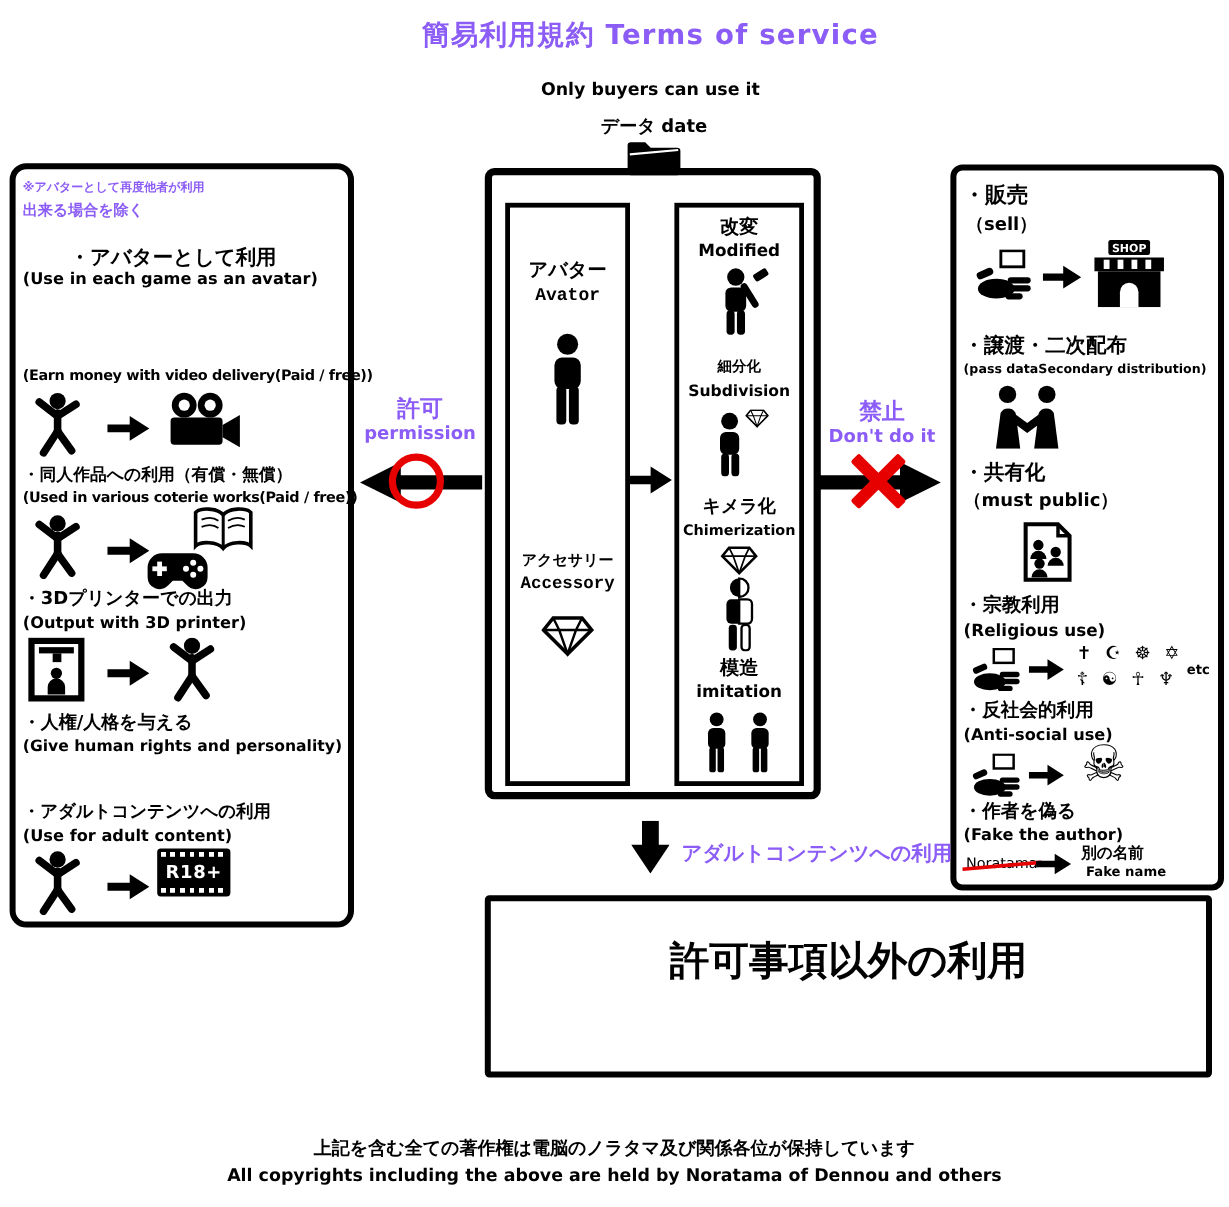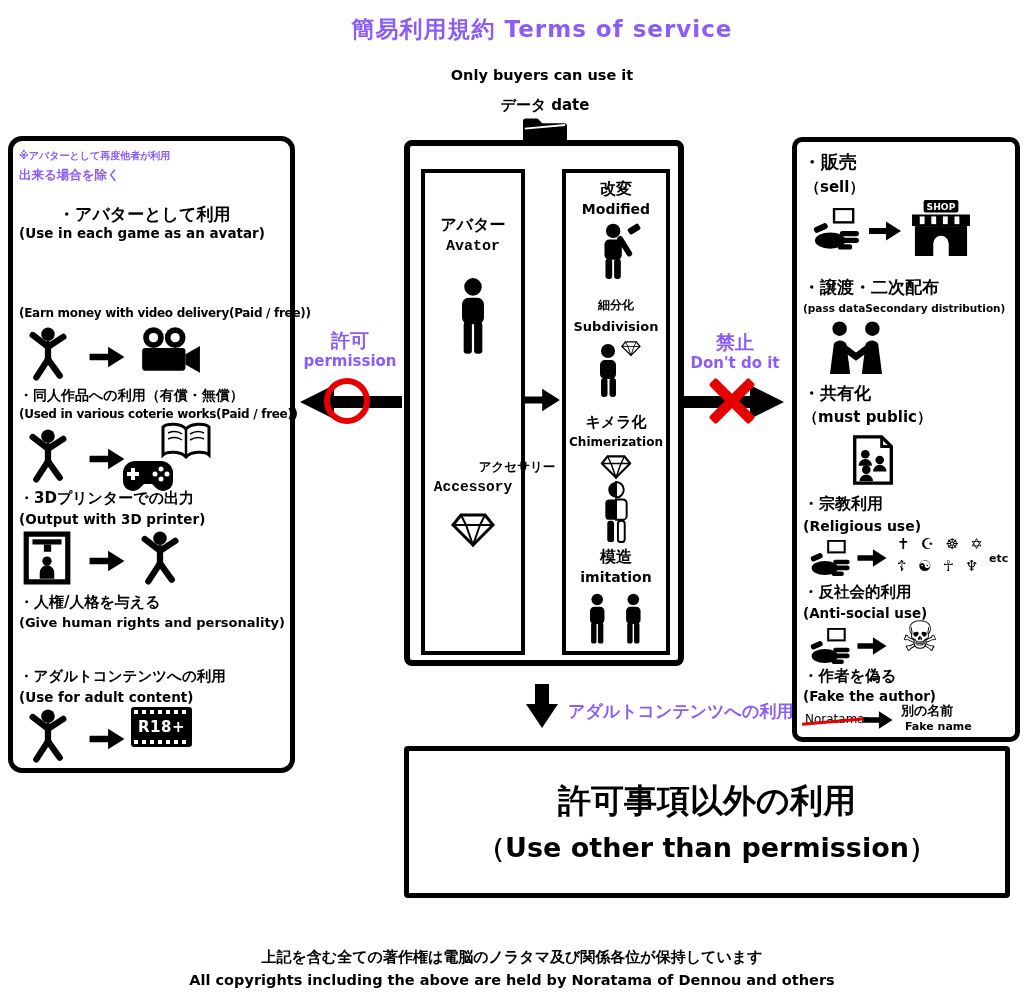--- a/index.html
+++ b/index.html
@@ -80,21 +80,21 @@
   </svg>
 
   <div class="abs" style="left:404px;top:140px;width:268px;height:514px;border:6px solid #000;border-radius:8px;"></div>
 
   <div class="abs" style="left:421px;top:169px;width:96px;height:478px;border:4px solid #000;font-family:Liberation Mono, monospace;">
     <div class="abs ctr b" style="left:0;top:42px;width:96px;font-size:16px;">アバター</div>
     <div class="abs ctr sb" style="left:0;top:65px;width:96px;font-size:15px;">Avator</div>
     <svg class="abs" style="left:26px;top:104px;" width="44" height="79" viewBox="0 0 40 72">
         <use href="#sym-person"></use>
       </svg>
-    <div class="abs ctr b" style="left:0;top:286px;width:96px;font-size:12.5px;margin-left:44px;">アクセサリー</div>
+    <div class="abs ctr b" style="left:0;top:286px;width:96px;font-size:12.5px;">アクセサリー</div>
     <div class="abs ctr sb" style="left:0;top:306px;width:96px;font-size:14.5px;">Accessory</div>
     <svg class="abs" style="left:26px;top:340px;" width="44" height="34" viewBox="0 0 44 34">
         <use href="#sym-gem"></use>
       </svg>
   </div>
 
   <svg class="abs" style="left:522px;top:387px;" width="38" height="26" viewBox="0 0 32 22">
       <use href="#sym-arrow"></use>
     </svg>
 
@@ -334,19 +334,18 @@
     <div class="abs sb nw" style="left:108px;top:578px;font-size:11px;">Fake name</div>
   </div>
 
   <svg class="abs" style="left:526px;top:684px;" width="32" height="44" viewBox="0 0 32 44">
       <path d="M9 0 h14 v20 h9 L16 44 0 20 h9 z"></path>
     </svg>
   <div class="abs red b nw" style="left:568px;top:700px;font-size:17px;">アダルトコンテンツへの利用</div>
 
   <div class="abs" style="left:404px;top:746px;width:596px;height:142px;border:5px solid #000;border-radius:4px;">
     <div class="ctr b" style="margin-top:28px;font-size:33px;">許可事項以外の利用</div>
-    <div class="ctr b" style="margin-top:6px;font-size:27px;">（Use other than permission）</div>
   </div>
 
   <div class="abs ctr sb" style="left:112px;top:948px;width:800px;font-size:15px;">上記を含む全ての著作権は電脳のノラタマ及び関係各位が保持しています</div>
   <div class="abs ctr sb" style="left:112px;top:972px;width:800px;font-size:14.5px;">All copyrights including the above are held by Noratama of Dennou and others</div>
 
 </div>
 
 </body></html>

